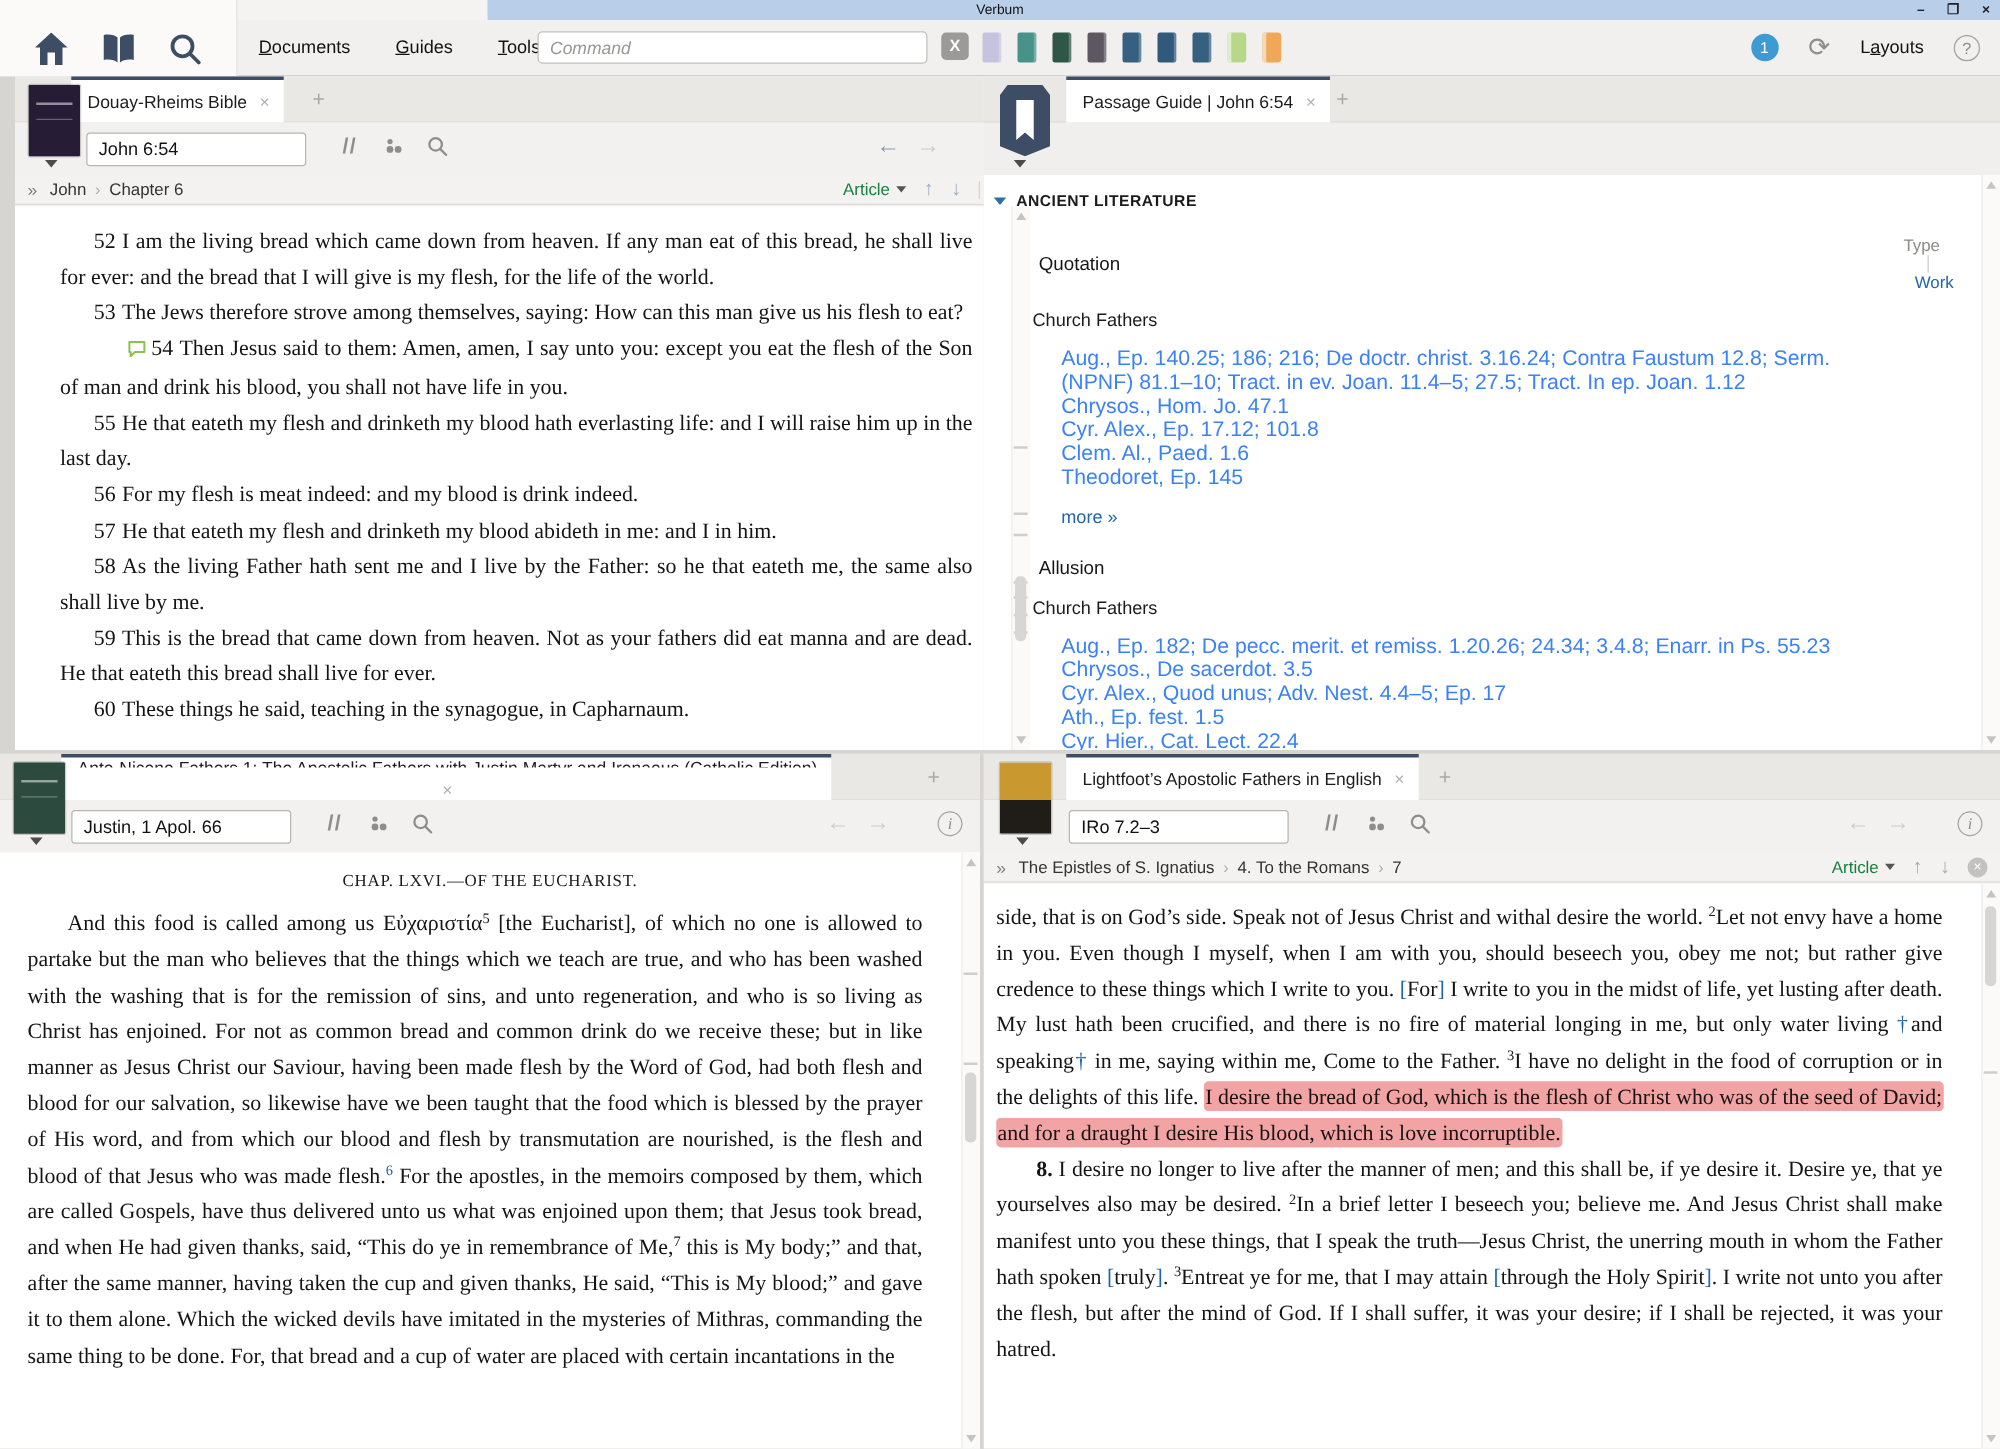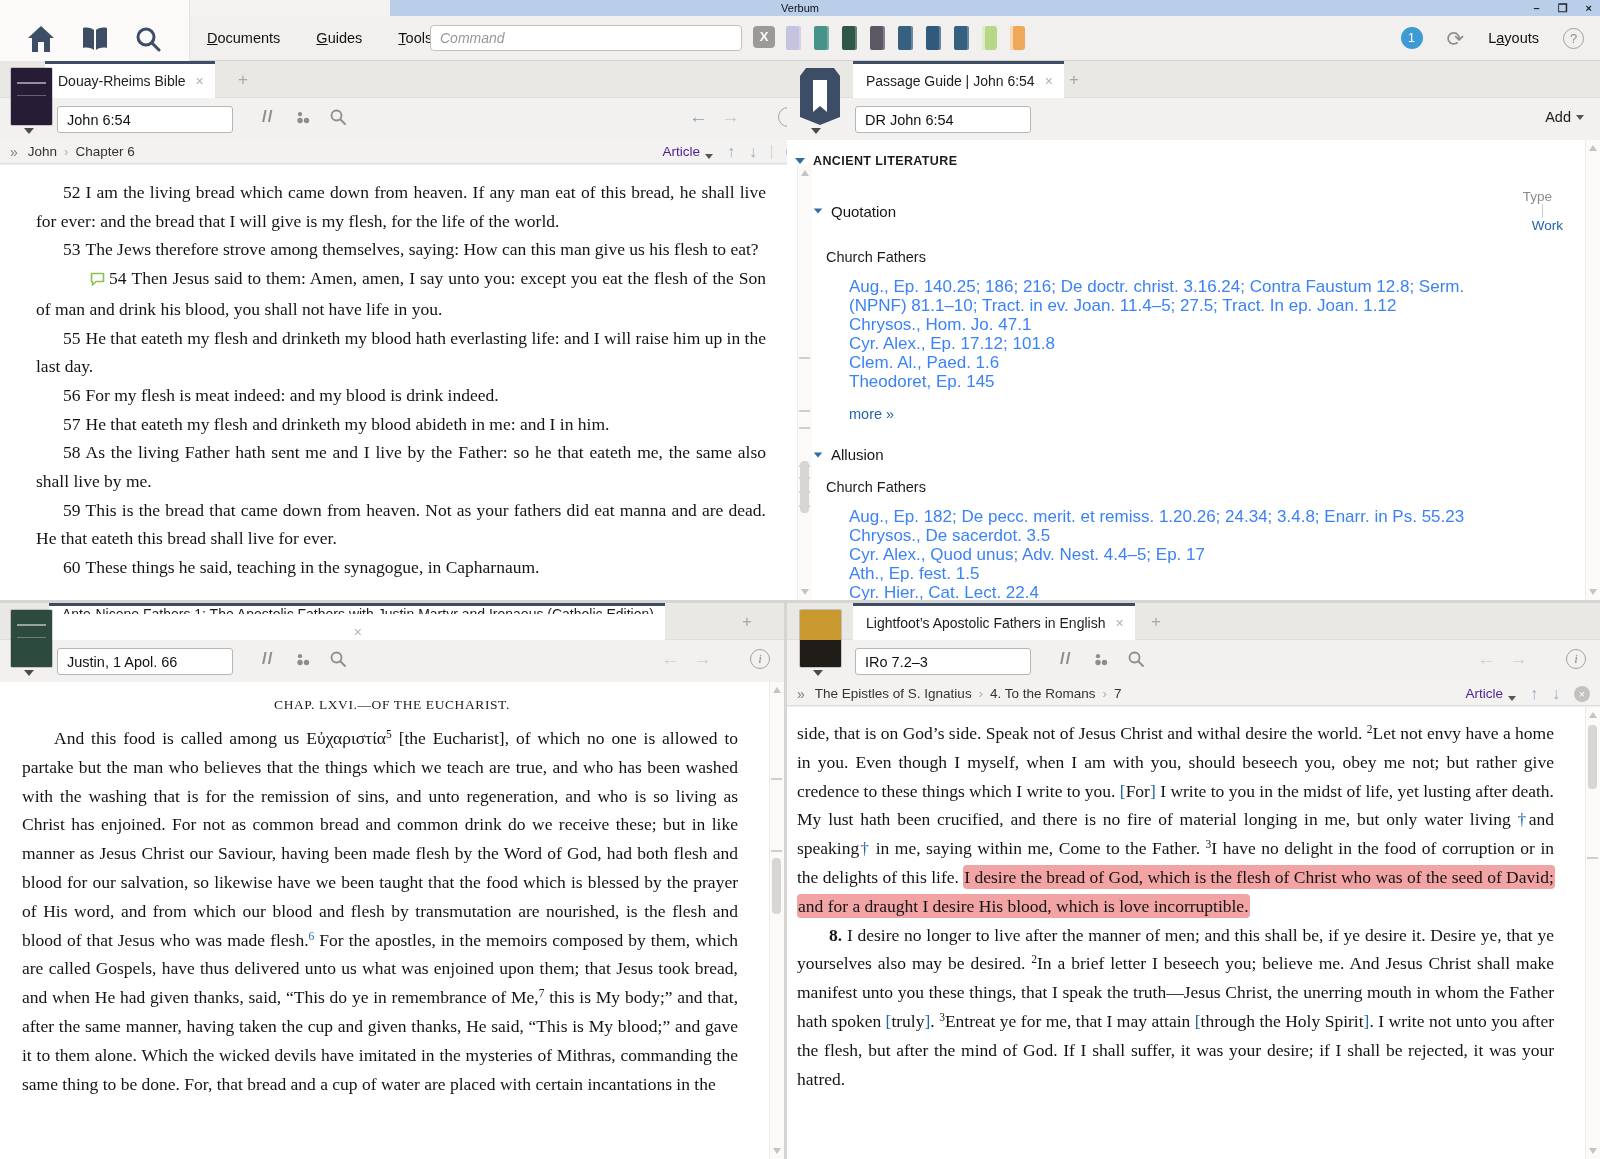--- a/index.html
+++ b/index.html
@@ -46,21 +46,21 @@
   .right-cluster { position:absolute; right:16px; top:0; height:44px; display:flex; align-items:center; gap:24px; }
   .badge { width:22px; height:22px; border-radius:50%; background:#3d9ad3; color:#fff; font-size:12.5px;
            display:flex; align-items:center; justify-content:center; }
   .sync-ic { color:#8f8d8b; font-size:21px; line-height:1; }
   .layouts { font-size:14.5px; color:#111; }
   .help-ic { width:21px; height:21px; border-radius:50%; border:1.5px solid #a2a09e; color:#8f8d8b;
              display:flex; align-items:center; justify-content:center; font-size:13px; }
 
   
   .panel { position:absolute; background:#f1efed; overflow:hidden; }
-  #p-tl { left:0;    top:61px;  width:812px; height:539px; }
+  #p-tl { left:12px;    top:61px;  width:812px; height:539px; }
   #p-tr { left:787px; top:61px; width:813px; height:539px; }
   #p-bl { left:0;    top:603px; width:784px; height:556px; }
   #p-br { left:787px; top:603px; width:813px; height:556px; }
 
   .tabstrip { position:absolute; left:0; top:0; right:0; height:37px; background:#eae8e5; border-bottom:1px solid #e0deda; }
   .tab { position:absolute; top:0; height:37px; background:#fff; border-top:3px solid #3e4d66;
          display:inline-flex; align-items:center; gap:10px; padding:0 11px 0 13px; font-size:14px; color:#1c1c1c; white-space:nowrap; }
   .tabclose { color:#b3b1af; font-size:14px; }
   .tabplus { position:absolute; top:9px; color:#aaa8a6; font-size:17px; }
 
@@ -79,21 +79,21 @@
   .arrow-ic { font-size:19px; line-height:1; }
   .info-ic { position:absolute; width:20px; height:20px; border-radius:50%; border:1px solid #a5a3a1; color:#8f8d8b;
              font-family:"Liberation Serif",serif; font-style:italic; font-size:13px;
              display:flex; align-items:center; justify-content:center; top:9px; }
 
   .locator { position:absolute; left:0; right:0; height:24px; background:#f3f2f0; border-bottom:1px solid #dedcda;
              font-size:13.5px; color:#333; display:flex; align-items:center; }
   .loc-chev { color:#7f7d7b; margin:0 10px 0 10px; font-size:14px; }
   .loc-sep { color:#b0aeac; margin:0 7px; font-size:13px; }
   .loc-right { margin-left:auto; display:flex; align-items:center; gap:14px; padding-right:10px; }
-  .loc-article { display:flex; align-items:flex-end; gap:5px; color:#4c1d95; }
+  .loc-article { display:flex; align-items:center; gap:5px; color:#15803d; }
   .caret-dn { width:0; height:0; border-left:4px solid transparent; border-right:4px solid transparent; border-top:5px solid #555; display:inline-block; }
   .loc-arrow { color:#9fadc0; font-size:16px; font-weight:bold; }
   .loc-close { width:16px; height:16px; border-radius:50%; background:#c4c2c0; color:#fff; font-size:11px; text-align:center; line-height:16px; }
   .loc-divider { width:1px; height:14px; background:#d4d2d0; }
 
   .content { position:absolute; left:0; right:0; bottom:0; background:#fff; overflow:hidden; }
 
   
   .vscroll { position:absolute; right:0; top:0; bottom:0; width:15px; background:#fbfaf9; border-left:1px solid #eeecea; z-index:4; }
   .vs-up, .vs-dn { position:absolute; left:3px; width:0; height:0; border-left:4.5px solid transparent; border-right:4.5px solid transparent; }
@@ -278,27 +278,20 @@
     </div>
     <span class="tabplus" style="left:282px;">+</span>
   </div>
   <div class="cover" style="background:transparent;box-shadow:none;left:13px;width:44px;">
     <svg width="40" height="57" viewBox="0 0 40 57">
         <path fill="#3e4d66" d="M6 0 L34 0 L40 8 L40 49 L20 57 L0 49 L0 8 Z"></path>
         <path fill="#fff" d="M13 12 H27 V44 L20 38 L13 44 Z"></path>
       </svg>
   </div>
   <span class="coverdd"></span>
-  <div class="ptoolbar">
-    <input class="refbox" style="left: 68px;" value="DR John 6:54">
-    <span class="ticon" style="right:16px;top:11px;color:#1a1a1a;font-size:14.5px;display:flex;align-items:center;gap:5px;">
-      <span>Add</span>
-        <span class="caret-dn"></span>
-    </span>
-  </div>
   <div class="content" style="top:79px;">
     <div class="guide-body">
       <div class="sec-row">
         <span class="tri"></span>
         <span class="sec-label">ANCIENT LITERATURE</span>
       </div>
       <div class="sub-row">
         <span class="tri" style="transform:scale(.85);"></span>
         <span class="sub-label">Quotation</span>
         <span class="tw">

